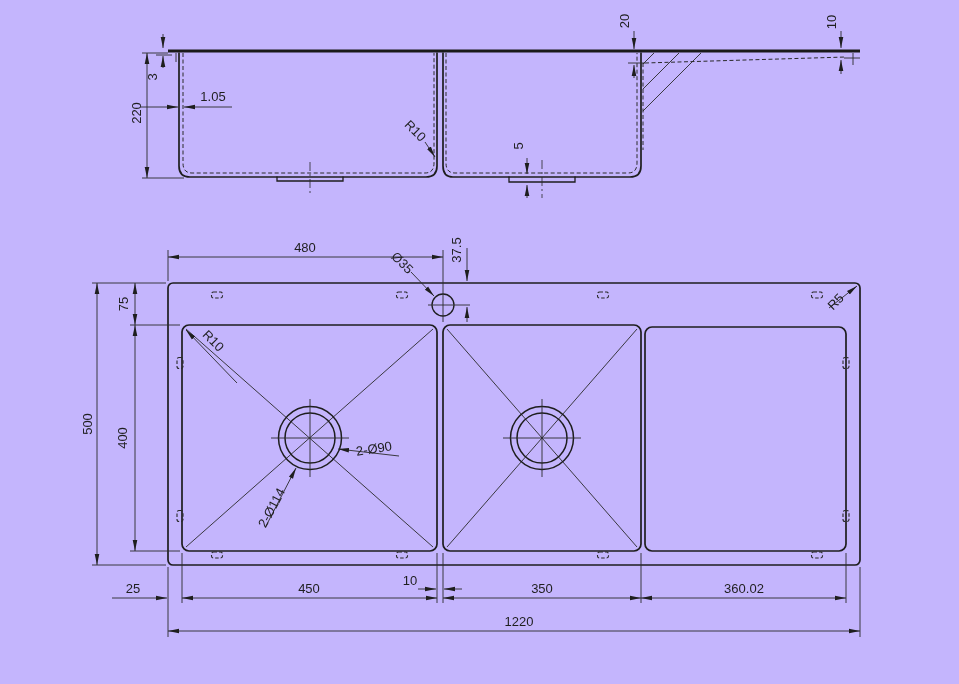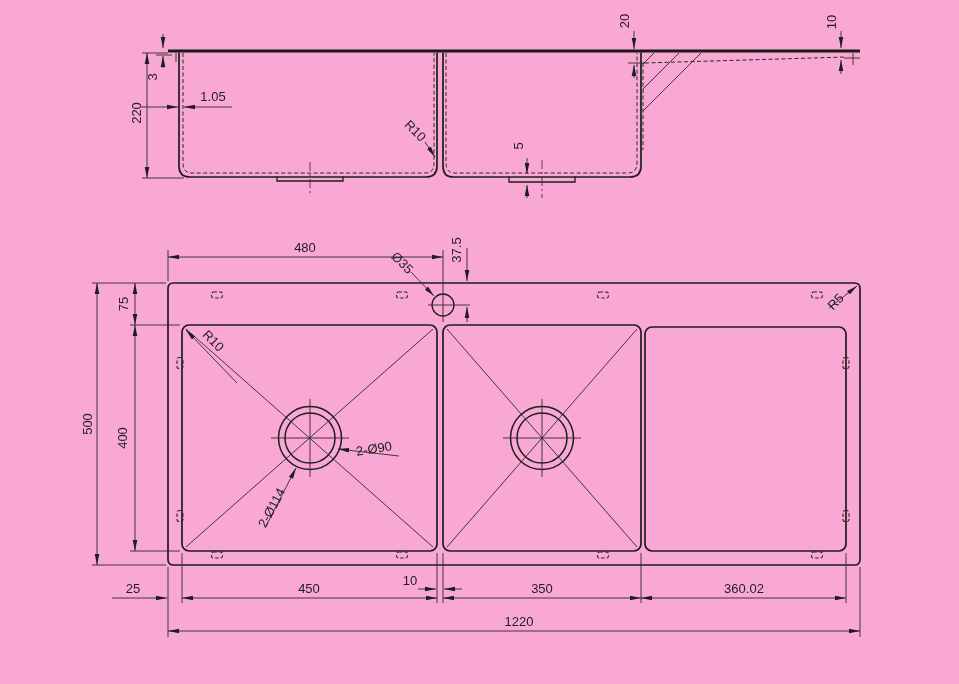--- a/index.html
+++ b/index.html
@@ -1,16 +1,16 @@
 <!DOCTYPE html>
 <html><head>
 <meta charset="utf-8">
 <style>
   html,body{margin:0;padding:0;background:#ffffff;}
-  .canvas{position:relative;width:959px;height:684px;background:#f9a8d4;overflow:hidden;}
+  .canvas{position:relative;width:959px;height:684px;background:#c4b5fd;overflow:hidden;}
   svg{display:block;}
   svg text{font-family:"Liberation Sans","DejaVu Sans",sans-serif;font-size:13px;fill:#1f1f1f;}
   .obj{stroke:#1e1e1e;stroke-width:1.7;fill:none;stroke-linecap:round;}
   .thick{stroke:#1a1a1a;stroke-width:2.8;fill:none;}
   .thin{stroke:#2a2a2a;stroke-width:0.9;fill:none;}
   .dash{stroke:#2a2a2a;stroke-width:1;fill:none;stroke-dasharray:4 2.5;}
   .cline{stroke:#2a2a2a;stroke-width:0.8;fill:none;stroke-dasharray:9 3 2 3;}
   .clip{stroke:#2a2a2a;stroke-width:1.1;fill:none;stroke-dasharray:3.5 2;}
   .dim{stroke:#2a2a2a;stroke-width:0.9;fill:none;}
 </style>

